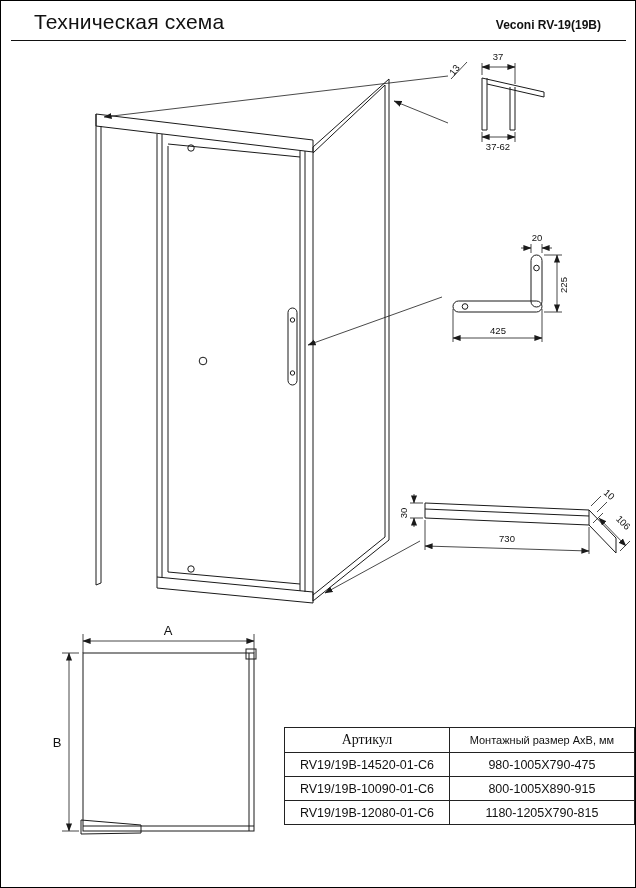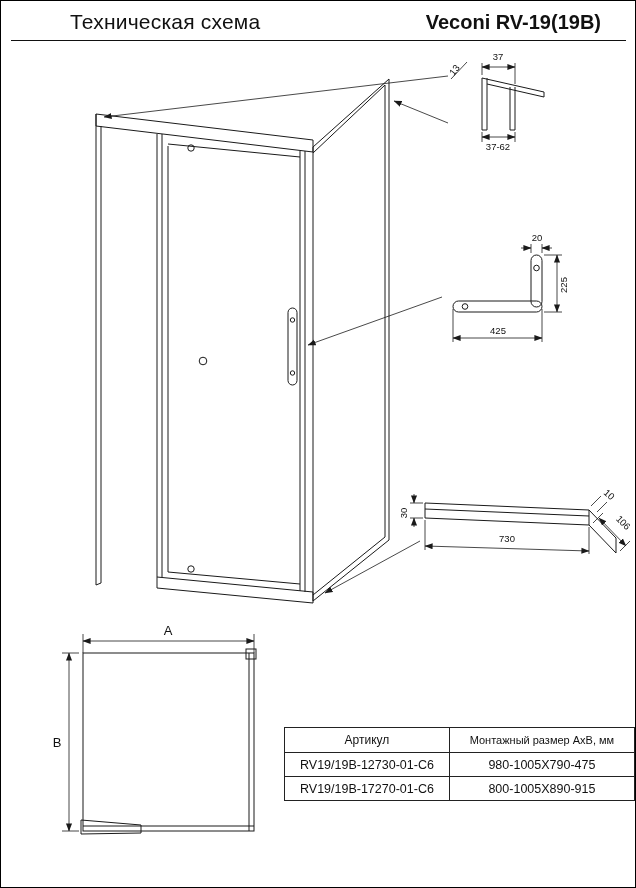--- a/index.html
+++ b/index.html
@@ -2,32 +2,32 @@
 <html><head>
 <meta charset="utf-8">
 <style>
   html,body{margin:0;padding:0;background:#e8e8e8;}
   .page{
     position:relative;width:636px;height:888px;margin:0 auto;
     background:#fff;border:1px solid #000;box-sizing:border-box;
     font-family:"Liberation Sans",sans-serif;color:#111;overflow:hidden;
   }
   .header{position:absolute;top:9px;left:33px;right:34px;display:flex;justify-content:space-between;align-items:baseline;}
-  .title{font-size:21px;font-weight:400;letter-spacing:.2px;margin-left:36px;}
-  .model{font-size:20px;font-weight:700;}
+  .title{font-size:21px;font-weight:400;letter-spacing:.2px;}
+  .model{font-size:12px;font-weight:700;}
   .rule{position:absolute;top:39px;left:10px;right:9px;border-top:1.6px solid #111;}
   svg.drawing{position:absolute;left:0;top:0;}
   .ln line,.ln rect,.ln circle,.ln polygon{stroke:#1a1a1a;stroke-width:1;fill:none;}
   .thin{stroke-width:.8 !important;}
   text{font-family:"Liberation Sans",sans-serif;stroke:none;}
   .dim-t{font-size:9.5px;fill:#111;text-anchor:middle;}
   .dim-L{font-size:13px;fill:#111;text-anchor:middle;}
   table.sizes{position:absolute;left:283px;top:726px;border-collapse:collapse;background:#fff;}
   table.sizes th,table.sizes td{border:1px solid #222;text-align:center;vertical-align:middle;padding:1px 6px;}
-  th.article{width:160px;font-size:12px;font-weight:400;height:22px;}
+  th.article{width:160px;font-size:14px;font-weight:400;height:22px;font-family:Liberation Serif, serif;}
   th.size{width:182px;font-size:11px;font-weight:400;margin-top:16px;}
   table.sizes td{font-size:12.5px;height:21px;}
 </style>
 </head>
 <body>
 
 <div class="page">
 
   <div class="header">
     <div class="title">Техническая схема</div>
@@ -184,23 +184,27 @@
 
   <table class="sizes">
     <thead>
       <tr>
         <th class="article">Артикул</th>
         <th class="size">Монтажный размер АхВ, мм</th>
       </tr>
     </thead>
     <tbody>
       <tr>
-        <td>RV19/19B-12730-01-C6</td>
+        <td>RV19/19B-14520-01-C6</td>
         <td>980-1005X790-475</td>
       </tr>
       <tr>
-        <td>RV19/19B-17270-01-C6</td>
+        <td>RV19/19B-10090-01-C6</td>
         <td>800-1005X890-915</td>
+      </tr>
+      <tr>
+        <td>RV19/19B-12080-01-C6</td>
+        <td>1180-1205X790-815</td>
       </tr>
     </tbody>
   </table>
 
 </div>
 
 </body></html>

